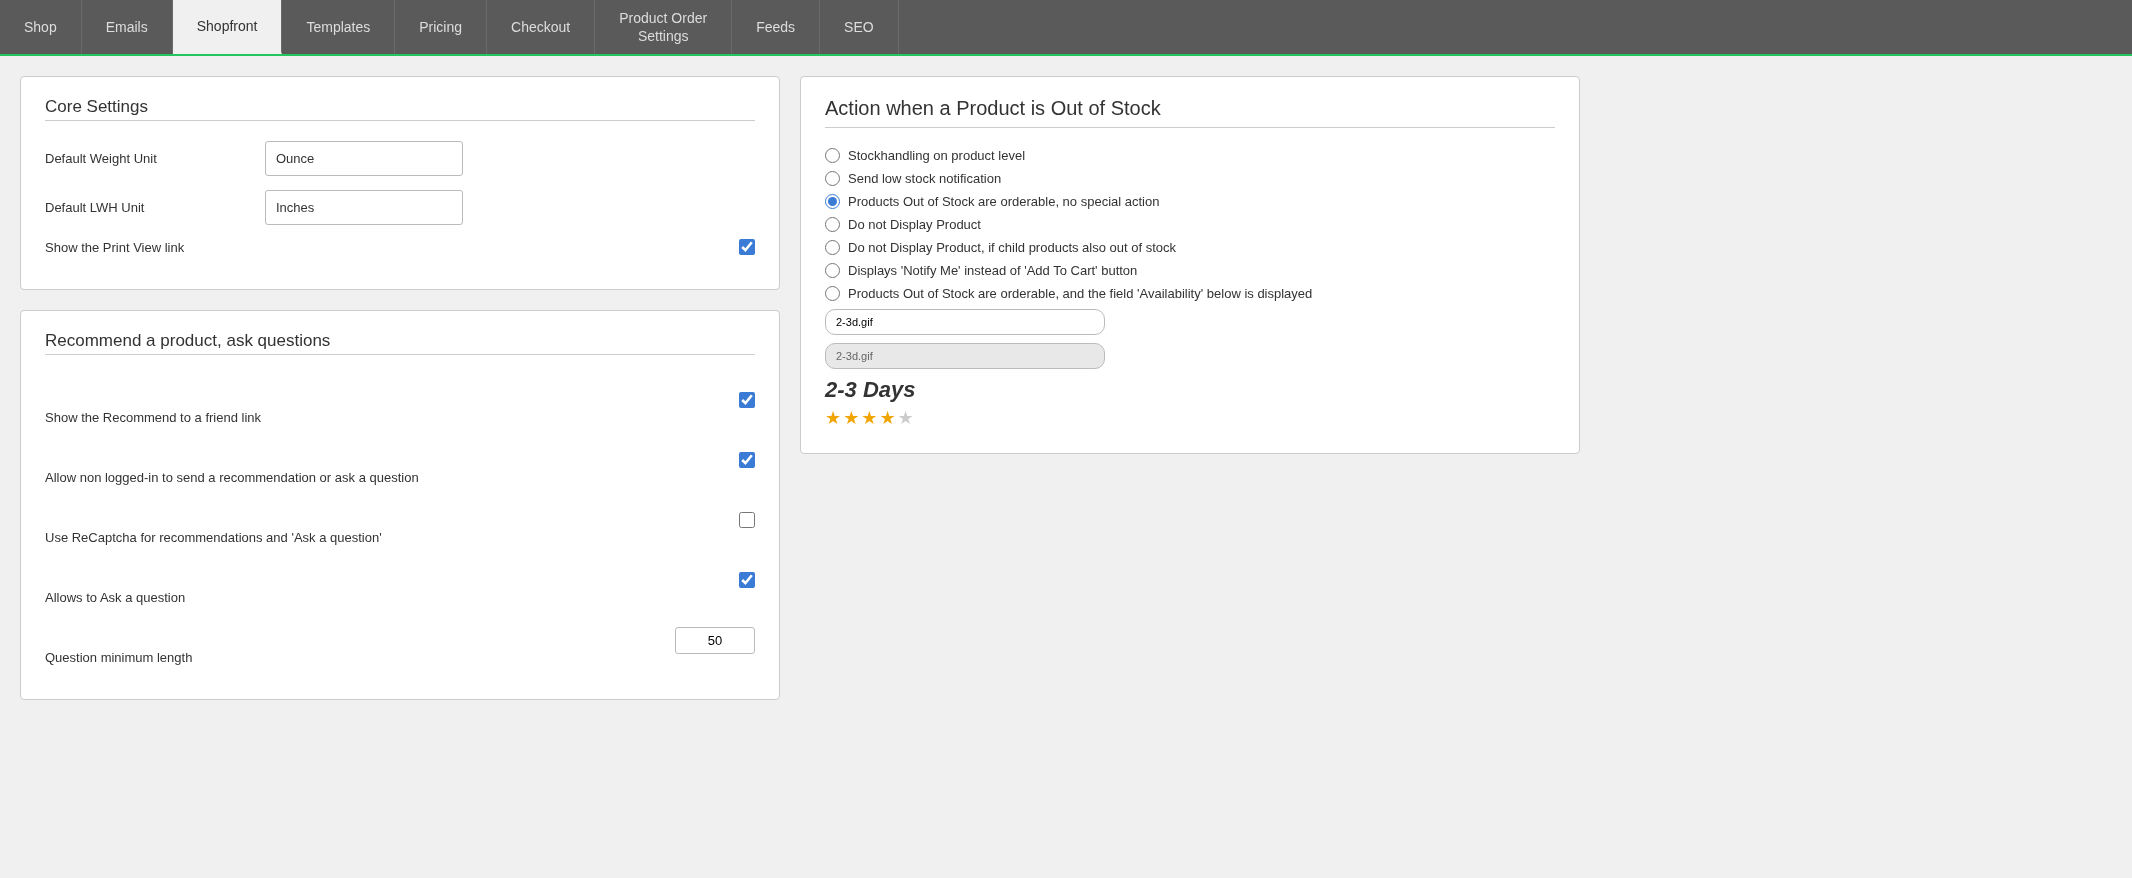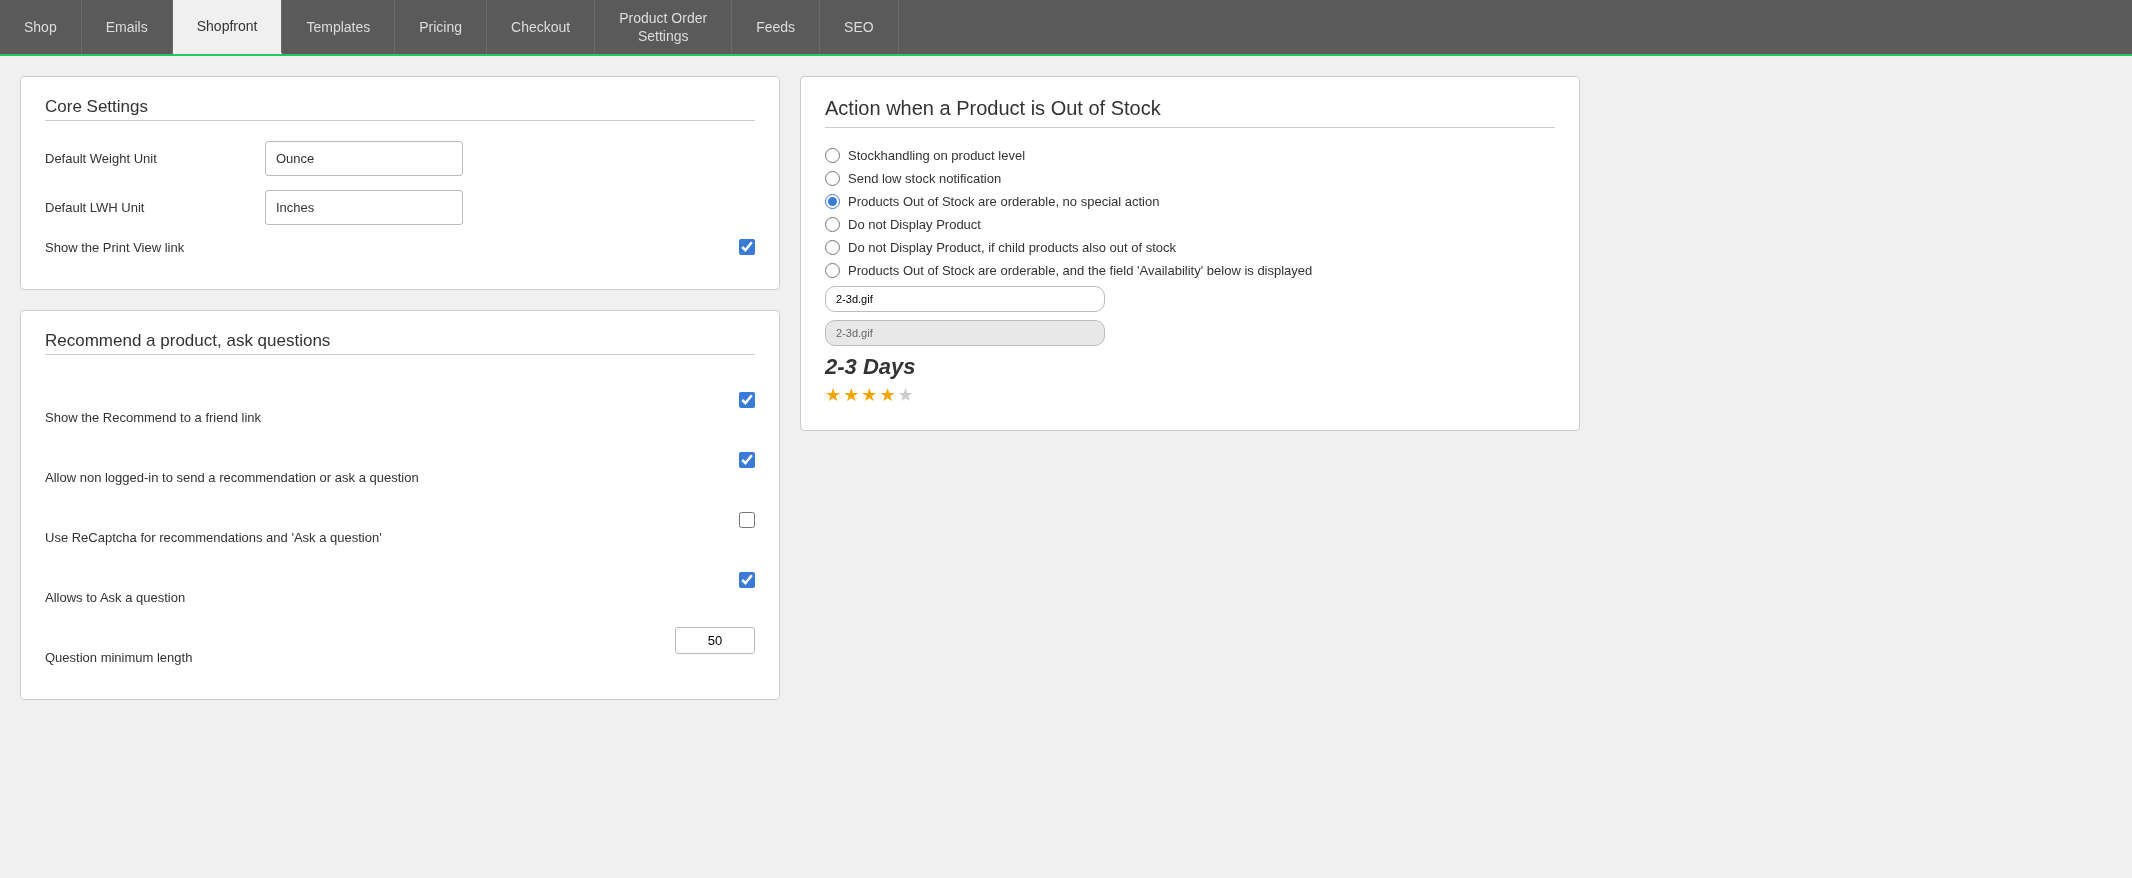--- a/index.html
+++ b/index.html
@@ -337,20 +337,24 @@
       <div class="radio-option">
         <input type="radio" name="out-of-stock" style="">
         <span>Do not Display Product</span>
       </div>
       <div class="radio-option">
         <input type="radio" name="out-of-stock" style="">
         <span>Do not Display Product, if child products also out of stock</span>
       </div>
       <div class="radio-option">
         <input type="radio" name="out-of-stock" style="">
+        <span>Displays 'Notify Me' instead of 'Add To Cart' button</span>
+      </div>
+      <div class="radio-option">
+        <input type="radio" name="out-of-stock" style="">
         <span>Products Out of Stock are orderable, and the field 'Availability' below is displayed</span>
       </div>
 
 
       <input class="avail-input" type="text" value="2-3d.gif" style="">
       <input class="avail-input readonly" type="text" readonly="" value="2-3d.gif" style="">
 
       <div class="days-text">2-3 Days</div>
 
       <div class="stars">

